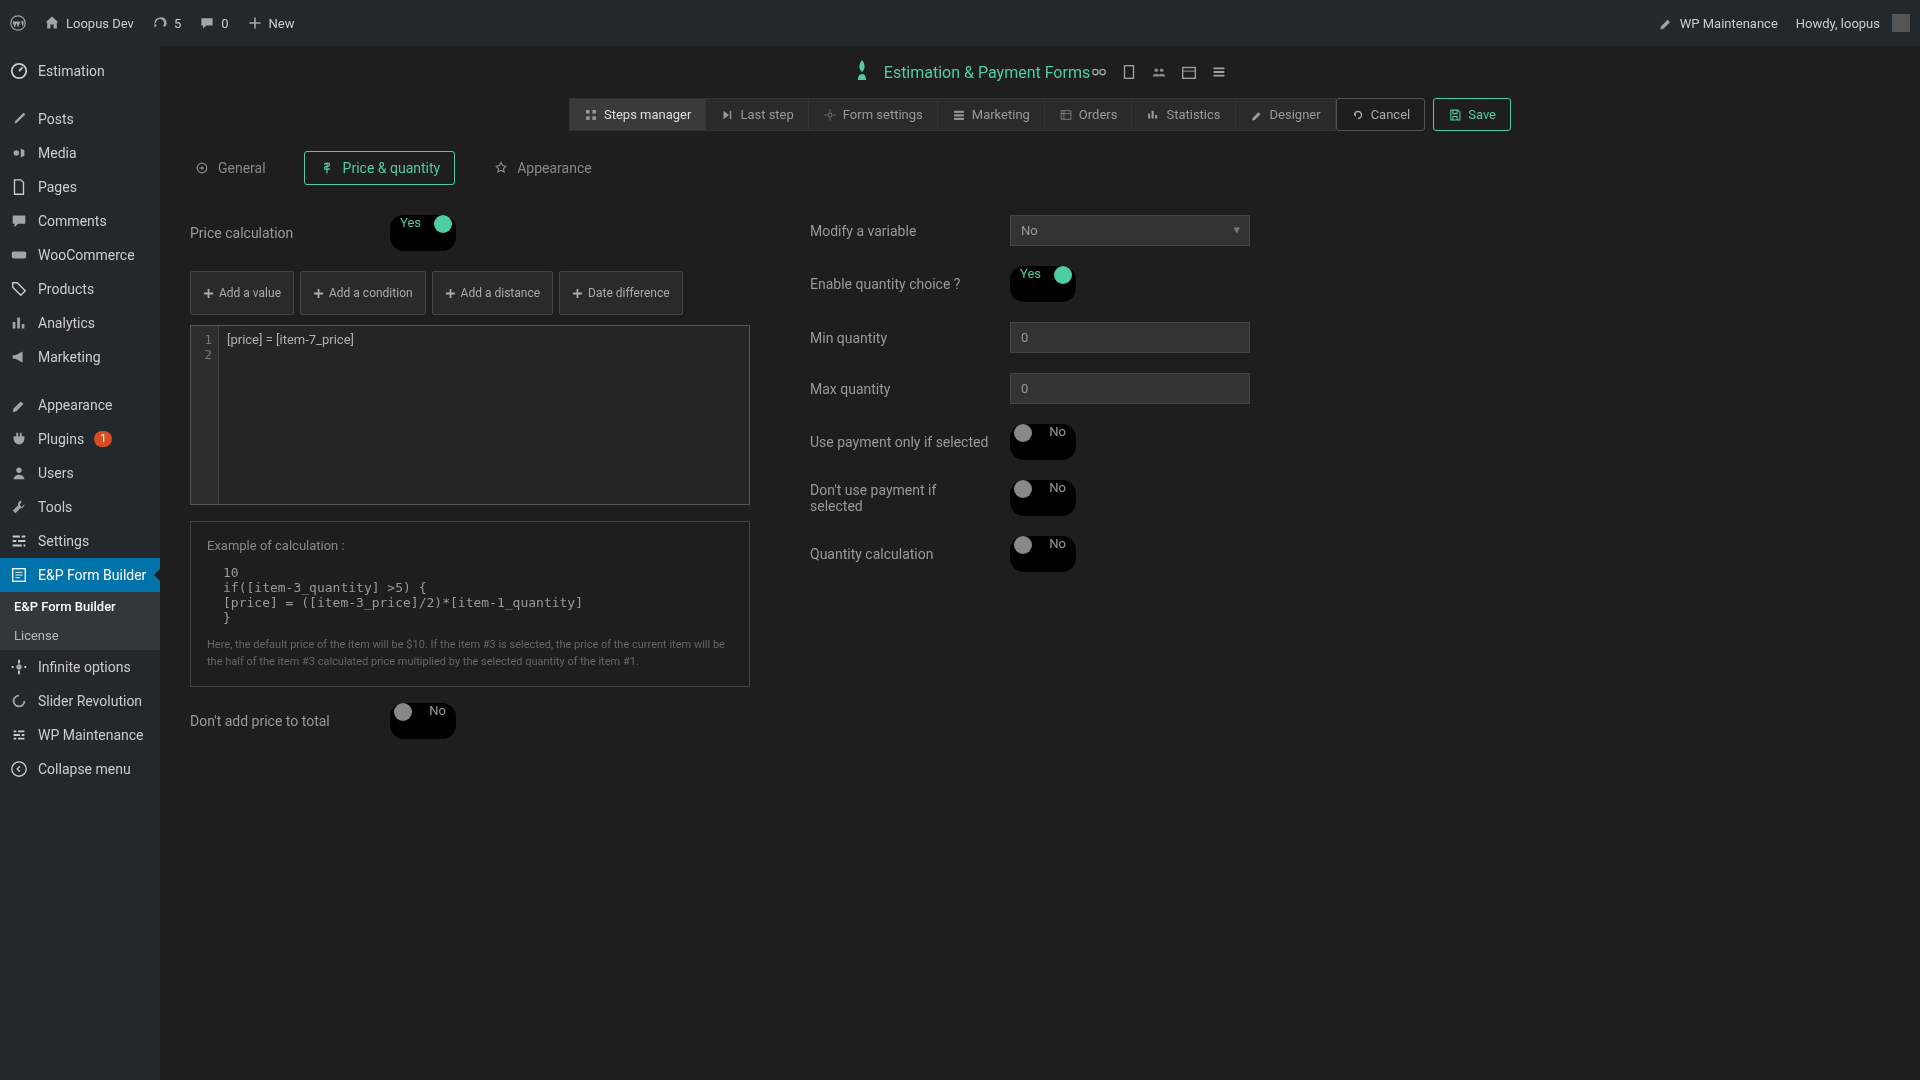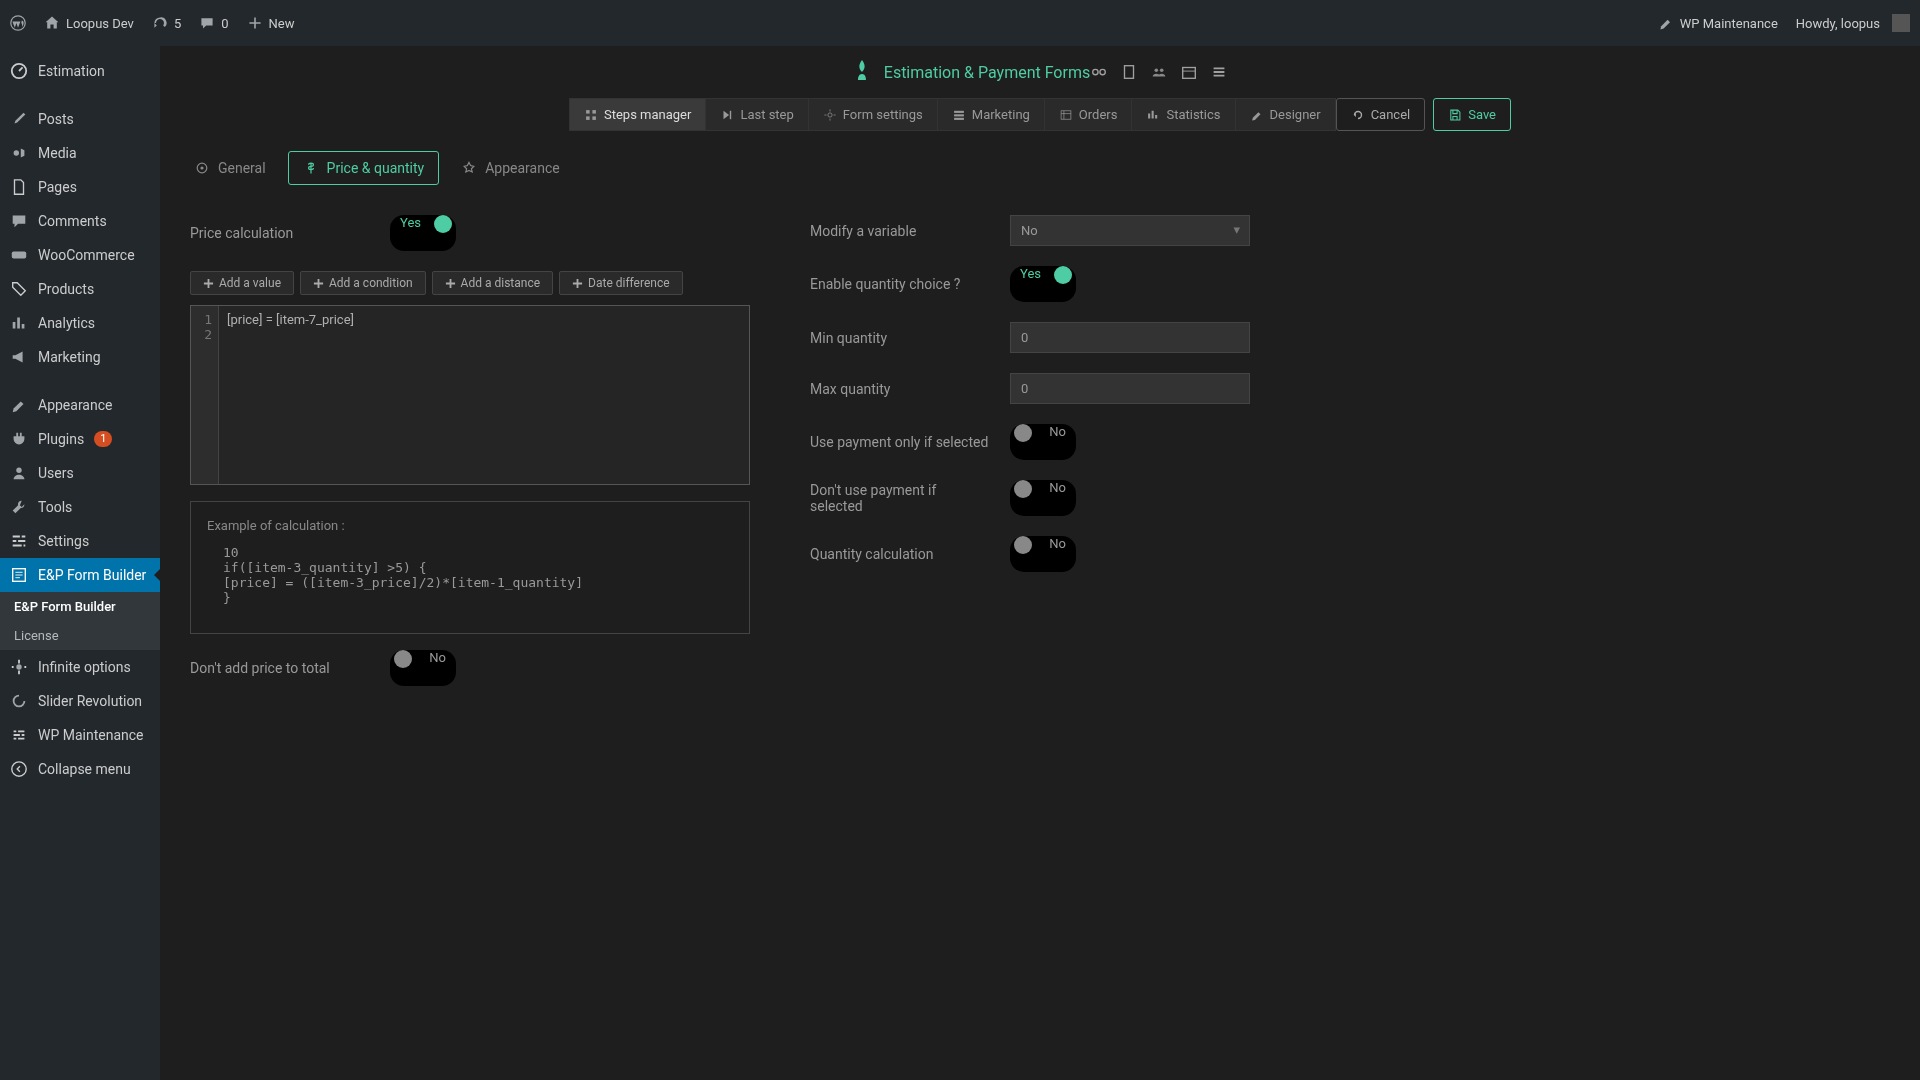--- a/index.html
+++ b/index.html
@@ -31,40 +31,40 @@
 .toolbar{display:flex;padding:0 18px 10px;gap:0;justify-content:center}
 .toolbar-left{display:flex;border:1px solid #333}
 .toolbar-btn{display:flex;align-items:center;gap:6px;padding:8px 14px;background:#2a2a2a;border-right:1px solid #333;color:#999;font-size:13px;cursor:pointer}
 .toolbar-btn.active{background:#3a3a3a;color:#ddd}
 .toolbar-btn:last-child{border-right:none}
 .toolbar-btn svg{width:14px;height:14px;fill:#999}
 .toolbar-right{display:flex;gap:8px}
 .btn-outline{display:flex;align-items:center;gap:6px;padding:6px 14px;border:1px solid #555;border-radius:3px;color:#aaa;cursor:pointer;font-size:13px}
 .btn-outline.green{border-color:#4ecca3;color:#4ecca3}
 .btn-outline svg{width:14px;height:14px;fill:currentColor}
-.tabs{display:flex;gap:8px;padding:10px 20px}
+.tabs{display:flex;gap:24px;padding:10px 20px}
 .tab{display:flex;align-items:center;gap:8px;padding:8px 14px;color:#888;cursor:pointer;font-size:14px;border-radius:3px}
 .tab.active{border:1px solid #4ecca3;color:#4ecca3}
 .tab svg{width:16px;height:16px;fill:currentColor}
 .form-area{display:flex;padding:20px 30px;gap:60px}
 .col{flex:0 0 auto}
 .col-left{width:560px}
 .col-right{width:480px}
 .field-row{display:flex;align-items:center;margin-bottom:20px;gap:20px}
 .field-label{width:180px;color:#999;font-size:14px}
 .toggle{display:flex;align-items:flex-start;background:#000000;border-radius:14px;width:66px;height:36px;position:relative;cursor:pointer;padding:0 10px}
 .toggle.on{justify-content:flex-start}
 .toggle.off{justify-content:flex-end}
 .toggle-knob{width:18px;height:18px;border-radius:50%;position:absolute}
 .toggle.on .toggle-knob{background:#4ecca3;right:4px}
 .toggle.off .toggle-knob{background:#888;left:4px}
 .toggle-text{font-size:13px;color:#4ecca3}
 .toggle.off .toggle-text{color:#999}
 .btn-group{display:flex;gap:6px;margin-bottom:10px}
-.btn-sm{display:flex;align-items:center;gap:5px;padding:4px 12px;border:1px solid #444;background:#2a2a2a;color:#aaa;font-size:12px;cursor:pointer;border-radius:2px}
+.btn-sm{display:flex;align-items:center;gap:5px;padding:14px 12px;border:1px solid #444;background:#2a2a2a;color:#aaa;font-size:12px;cursor:pointer;border-radius:2px}
 .btn-sm svg{width:11px;height:11px;fill:#aaa}
 .code-box{border:1px solid #555;background:#252525;height:180px;display:flex;position:relative}
 .gutter{width:28px;background:#2d2d2d;color:#777;font-family:monospace;font-size:13px;text-align:right;padding:6px 6px 0 0;border-right:1px solid #444}
 .code-content{padding:6px 8px;font-family:monospace;font-size:13px;color:#b0b0b0;position:relative;flex:1}
 .tooltip{position:absolute;background:#1a1a1a;border:1px solid #000;padding:8px 14px;border-radius:2px;color:#ddd;font-size:13px;text-align:center;top:26px;left:110px;box-shadow:0 2px 6px rgba(0,0,0,.5)}
 .tooltip::before{content:"";position:absolute;top:-6px;left:50%;transform:translateX(-50%);border:6px solid transparent;border-bottom-color:#1a1a1a;border-top:none}
 .example-box{border:1px solid #444;padding:16px;margin-top:16px;color:#888;font-size:13px}
 .example-box pre{font-family:monospace;margin:12px 16px;color:#999;font-size:13px}
 .example-note{font-size:11px;color:#666;line-height:1.5}
 .select{background:#333;border:1px solid #444;color:#999;padding:7px 10px;width:240px;font-size:13px;appearance:none;position:relative}
@@ -416,20 +416,21 @@
           <div class="code-content">
             <span>[price] = [item-7_price]</span>
           </div>
         </div>
         <div class="example-box">
           <div>Example of calculation :</div>
           <pre>10
 if([item-3_quantity] &gt;5) {
 [price] = ([item-3_price]/2)*[item-1_quantity]
 }</pre>
+          <div class="example-note">Here, the default price of the item will be $10. If the item #3 is selected, the price of the current item will be the half of the item #3 calculated price multiplied by the selected quantity of the item #1.</div>
         </div>
         <div class="field-row" style="margin-top:16px">
           <div class="field-label">Don't add price to total</div>
           <div class="toggle off">
               <div class="toggle-knob"></div>
               <span class="toggle-text">No</span>
             </div>
         </div>
       </div>
 

